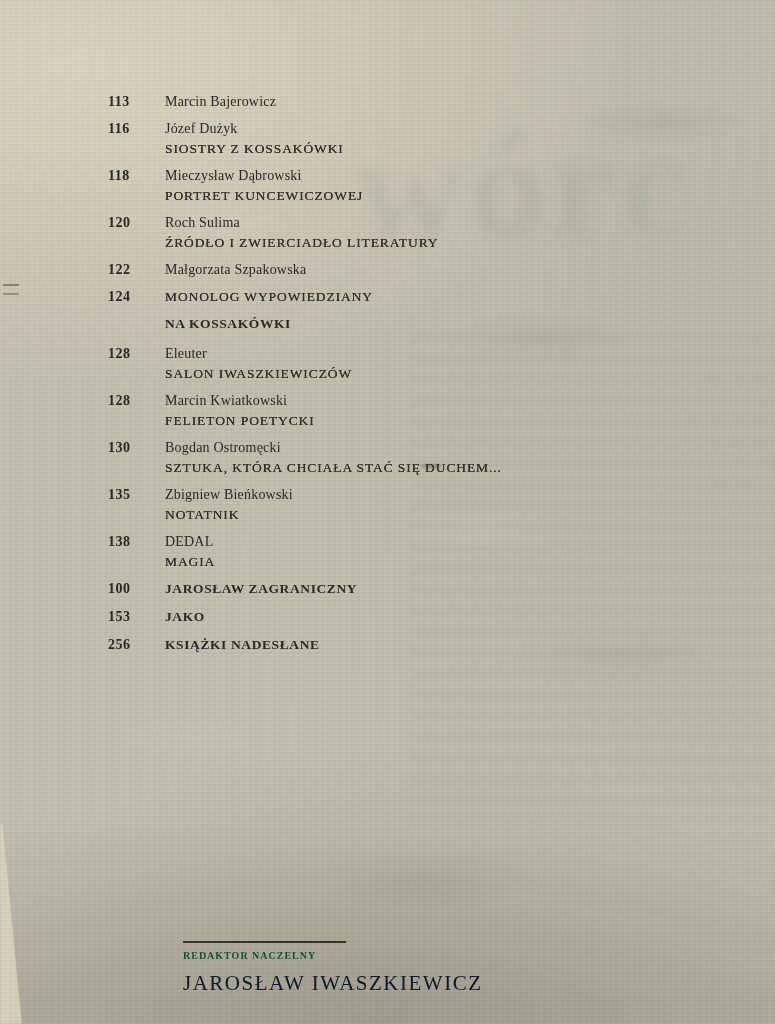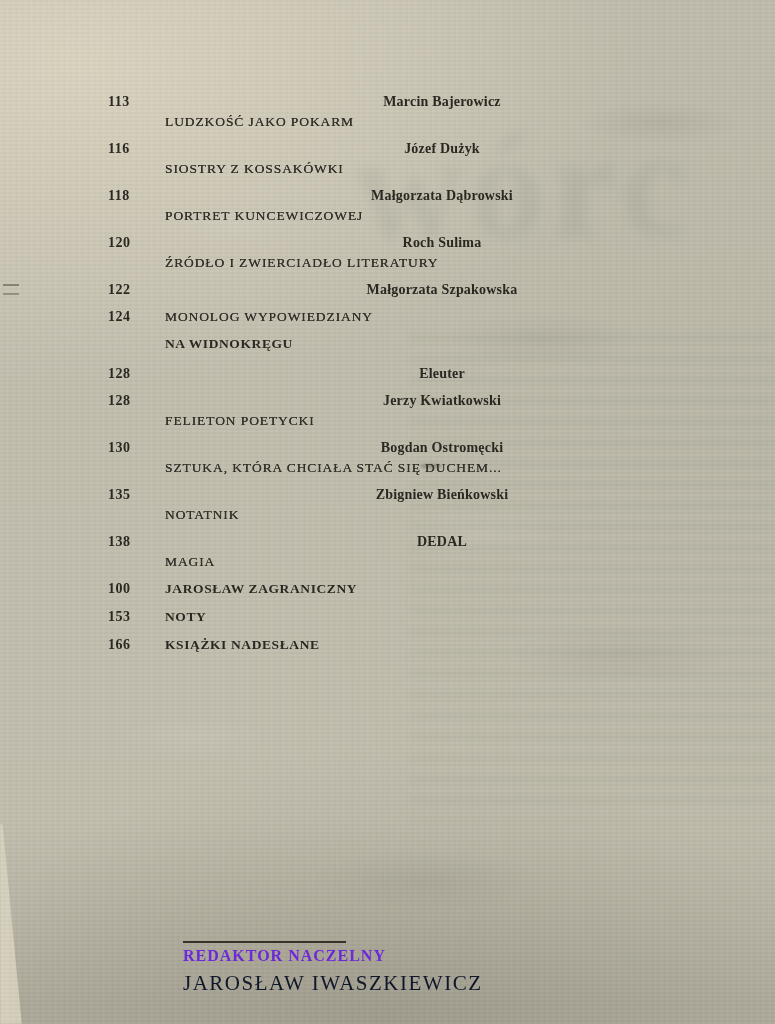--- a/index.html
+++ b/index.html
@@ -54,73 +54,72 @@
     background:rgba(70,66,56,0.35);border-radius:40%/50%;filter:blur(1px);}
 
   .toc{position:absolute;left:0;top:92px;width:719px;padding-left:108px;box-sizing:border-box;z-index:4;}
   .entry{display:flex;margin-bottom:7px;}
   .entry .num{
     flex:0 0 57px;font-weight:bold;font-size:14px;line-height:20px;color:#2b2822;
     letter-spacing:0.5px;
   }
   .entry .lines{flex:1;}
   .entry .author{
-    font-weight:bold;font-size:14px;line-height:20px;color:#2b2822;letter-spacing:0.2px;text-align:center;
+    font-weight:normal;font-size:14px;line-height:20px;color:#2b2822;letter-spacing:0.2px;
   }
   .entry .author:empty{display:none;}
   .entry .title{
     font-weight:normal;font-size:13.5px;line-height:20px;color:#33302a;
     letter-spacing:0.9px;text-shadow:0 0 0.3px #33302a;
   }
   .entry.section{margin-top:3px;margin-bottom:10px;}
   .entry.section .title, .entry.solo .title{
     font-weight:bold;color:#2b2822;letter-spacing:0.6px;text-shadow:none;
   }
   .entry.solo{margin-bottom:8px;}
 
   .footer{position:absolute;left:183px;top:941px;z-index:4;}
   .footer-rule{width:163px;height:2px;background:#38332a;margin-bottom:5px;}
   .footer-role{
-    font-weight:bold;font-size:16px;letter-spacing:1px;color:#6d28d9;line-height:15px;
+    font-weight:bold;font-size:10px;letter-spacing:1px;color:#14532d;line-height:15px;
   }
   .footer-name{
     font-size:21px;letter-spacing:1.5px;color:#0f172a;line-height:26px;margin-top:7px;
   }
 </style>
 </head>
 <body>
 
 <div class="ghost-title">wórc</div>
 <div class="ghost-streaks"></div>
 <div class="page-edge"></div>
 <div class="smudge-a"></div>
 <div class="smudge-b"></div>
 
 <div class="toc">
 
   <div class="entry">
     <div class="num">113</div>
     <div class="lines">
       <div class="author">Marcin Bajerowicz</div>
-      <div class="title">LUDZKOŚĆ JAKO POKARM</div>
     </div>
   </div>
 
   <div class="entry">
     <div class="num">116</div>
     <div class="lines">
       <div class="author">Józef Dużyk</div>
       <div class="title">SIOSTRY Z KOSSAKÓWKI</div>
     </div>
   </div>
 
   <div class="entry">
     <div class="num">118</div>
     <div class="lines">
-      <div class="author">Małgorzata Dąbrowski</div>
+      <div class="author">Mieczysław Dąbrowski</div>
       <div class="title">PORTRET KUNCEWICZOWEJ</div>
     </div>
   </div>
 
   <div class="entry">
     <div class="num">120</div>
     <div class="lines">
       <div class="author">Roch Sulima</div>
       <div class="title">ŹRÓDŁO I ZWIERCIADŁO LITERATURY</div>
     </div>
@@ -136,35 +135,36 @@
   <div class="entry">
     <div class="num">124</div>
     <div class="lines">
       <div class="title">MONOLOG WYPOWIEDZIANY</div>
     </div>
   </div>
 
   <div class="entry section">
     <div class="num"></div>
     <div class="lines">
-      <div class="title">NA WIDNOKRĘGU</div>
+      <div class="title">NA KOSSAKÓWKI</div>
     </div>
   </div>
 
   <div class="entry">
     <div class="num">128</div>
     <div class="lines">
       <div class="author">Eleuter</div>
+      <div class="title">SALON IWASZKIEWICZÓW</div>
     </div>
   </div>
 
   <div class="entry">
     <div class="num">128</div>
     <div class="lines">
-      <div class="author">Jerzy Kwiatkowski</div>
+      <div class="author">Marcin Kwiatkowski</div>
       <div class="title">FELIETON POETYCKI</div>
     </div>
   </div>
 
   <div class="entry">
     <div class="num">130</div>
     <div class="lines">
       <div class="author">Bogdan Ostromęcki</div>
       <div class="title">SZTUKA, KTÓRA CHCIAŁA STAĆ SIĘ DUCHEM...</div>
     </div>
@@ -189,26 +189,26 @@
   <div class="entry solo">
     <div class="num">100</div>
     <div class="lines">
       <div class="title">JAROSŁAW ZAGRANICZNY</div>
     </div>
   </div>
 
   <div class="entry solo">
     <div class="num">153</div>
     <div class="lines">
-      <div class="title">NOTY</div>
+      <div class="title">JAKO</div>
     </div>
   </div>
 
   <div class="entry solo">
-    <div class="num">166</div>
+    <div class="num">256</div>
     <div class="lines">
       <div class="title">KSIĄŻKI NADESŁANE</div>
     </div>
   </div>
 
 </div>
 
 <div class="footer">
   <div class="footer-rule"></div>
   <div class="footer-role">REDAKTOR NACZELNY</div>

